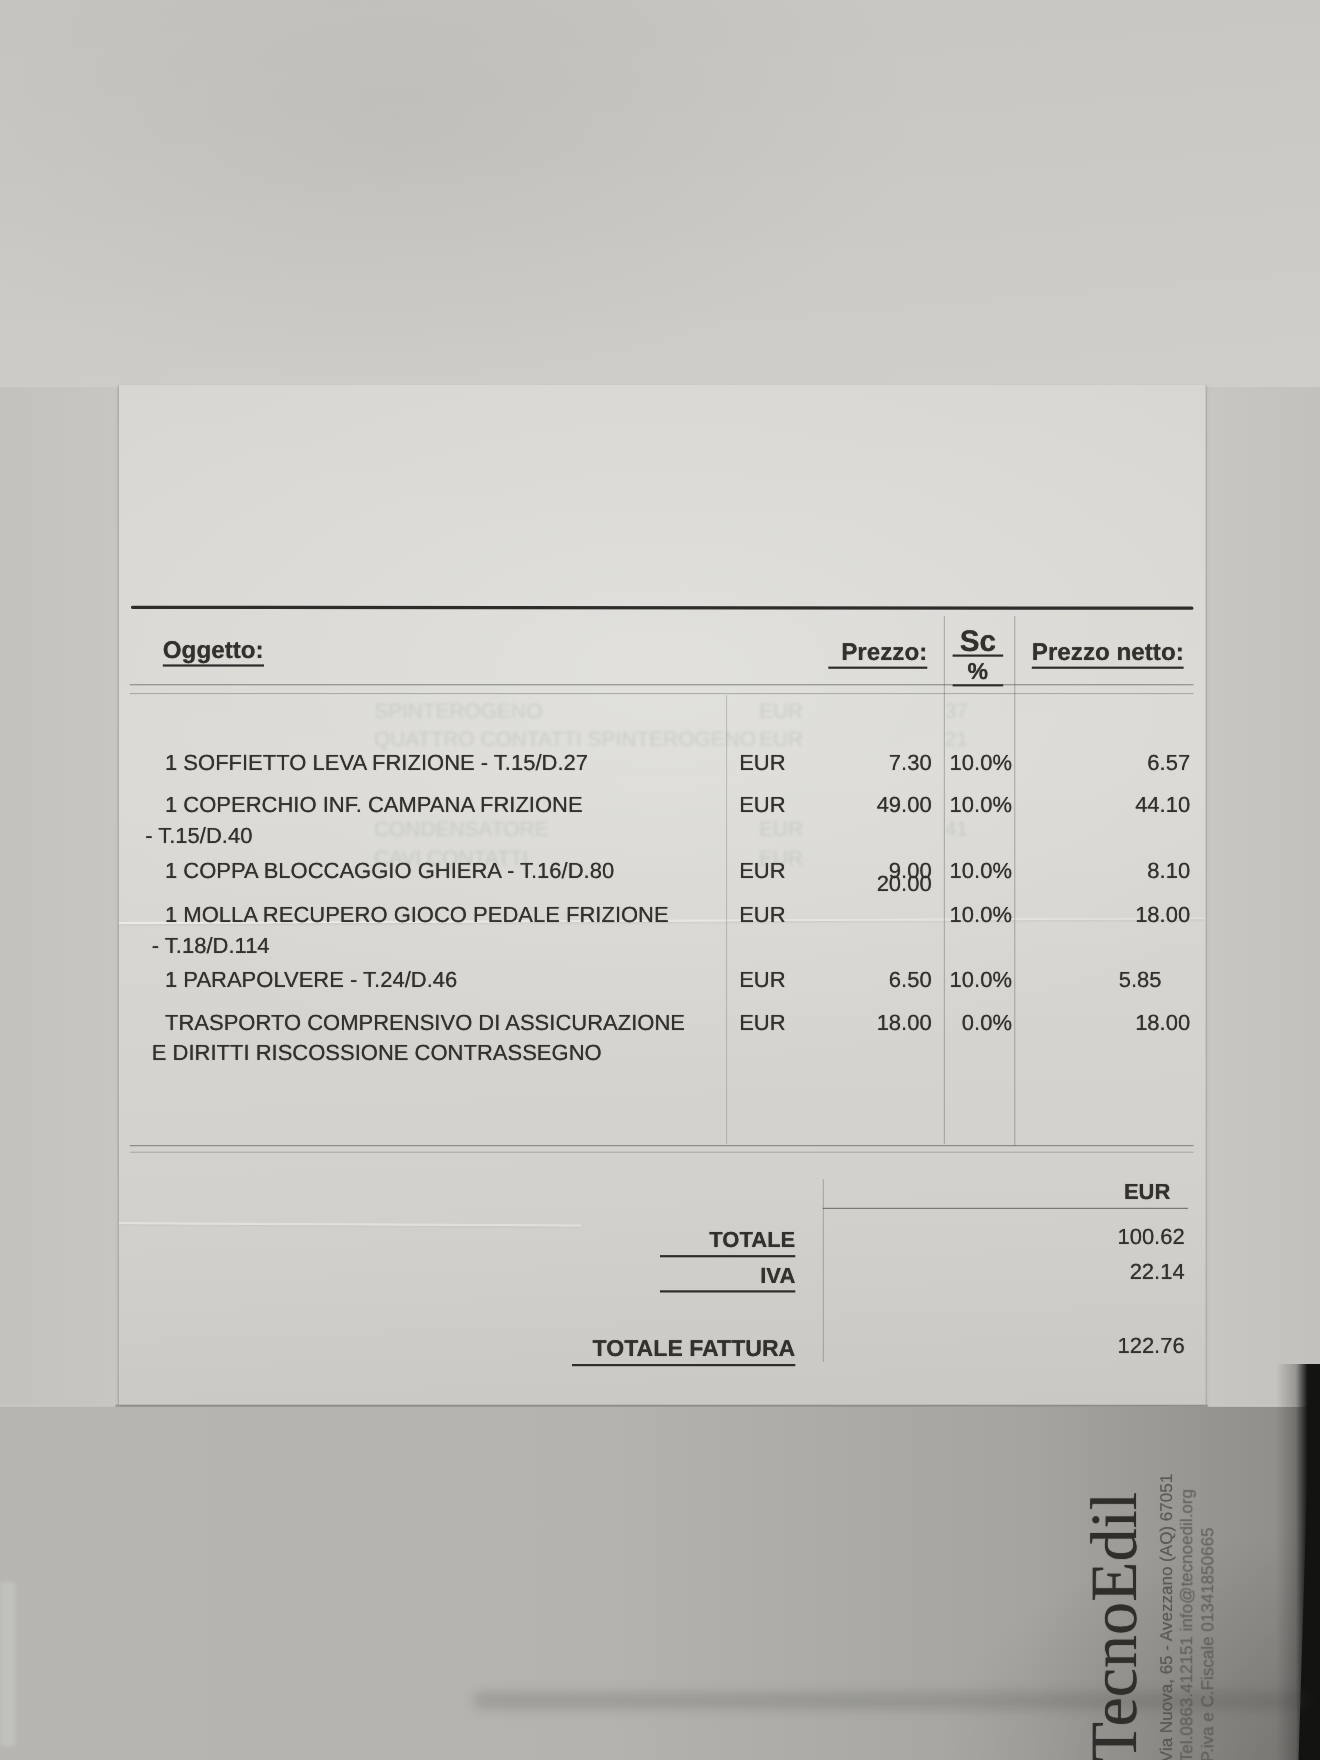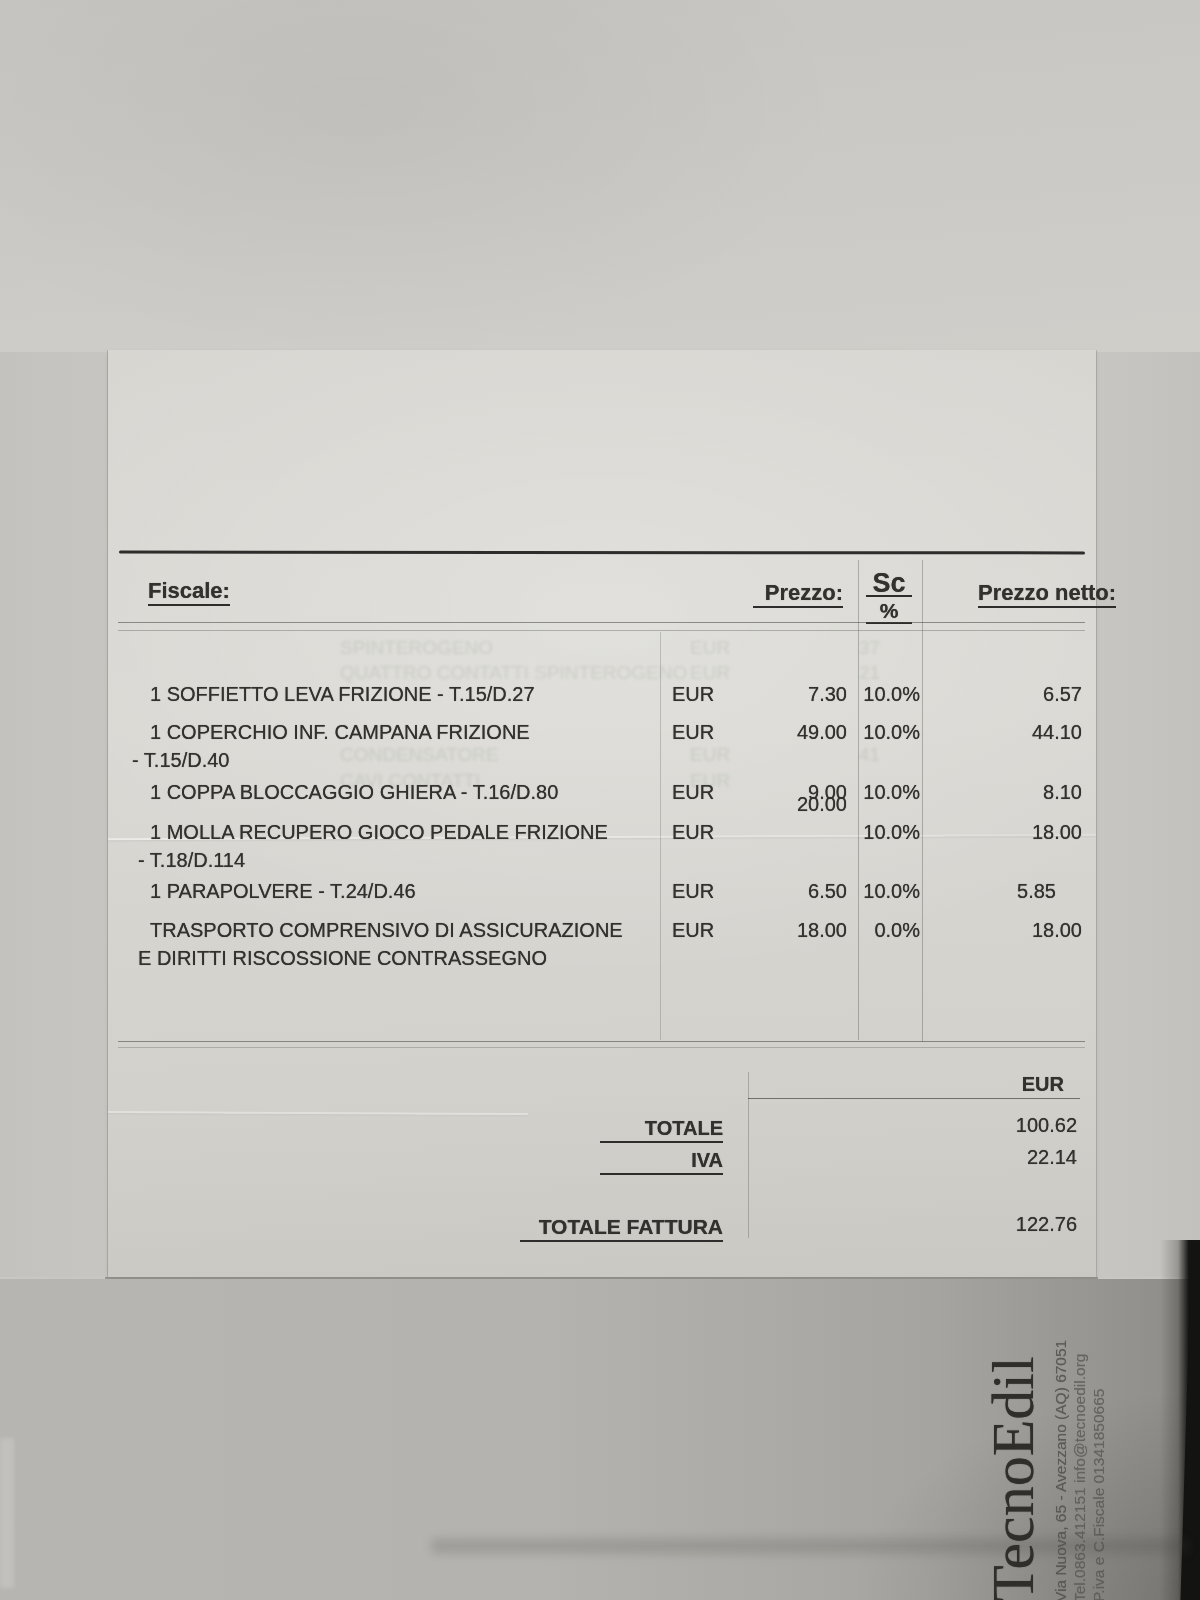--- a/index.html
+++ b/index.html
@@ -99,25 +99,25 @@
   <div class="crease-h2"></div>
   <div class="sheet-edge-b"></div>
   <div class="bg-bottom"></div>
   <div class="black-edge"></div>
   <div class="black-edge-core"></div>
   <div class="corner-notch"></div>
   <div class="smudge"></div>
 
   <div class="rule rule-top"></div>
 
-  <div class="txt bold ul" style="left:148px;top:580px;font-size:22px;">Fiscale:</div>
+  <div class="txt bold ul" style="left:148px;top:580px;font-size:22px;">Oggetto:</div>
   <div class="txt bold ul r" style="left:753px;top:582px;width:90px;font-size:22px;">Prezzo:</div>
   <div class="txt bold ul c" style="left:866px;top:573px;width:46px;font-size:27px;line-height:21px;padding-bottom:1px;">Sc</div>
   <div class="txt bold ul c" style="left:866px;top:600px;width:46px;font-size:21px;line-height:21px;padding-bottom:1px;">%</div>
-  <div class="txt bold ul" style="left:978px;top:582px;font-size:22px;">Prezzo netto:</div>
+  <div class="txt bold ul" style="left:938px;top:582px;font-size:22px;">Prezzo netto:</div>
 
   <div class="hline" style="left:118px;top:622px;width:967px;"></div>
   <div class="hline" style="left:118px;top:630px;width:967px;opacity:0.6;"></div>
 
   <div class="vline" style="left:660px;top:632px;height:408px;opacity:0.7;"></div>
   <div class="vline" style="left:858px;top:560px;height:480px;"></div>
   <div class="vline" style="left:922px;top:560px;height:482px;"></div>
 
   <div id="rows">
       <div class="txt" style="left:150px;top:683px;">1 SOFFIETTO LEVA FRIZIONE - T.15/D.27</div>

